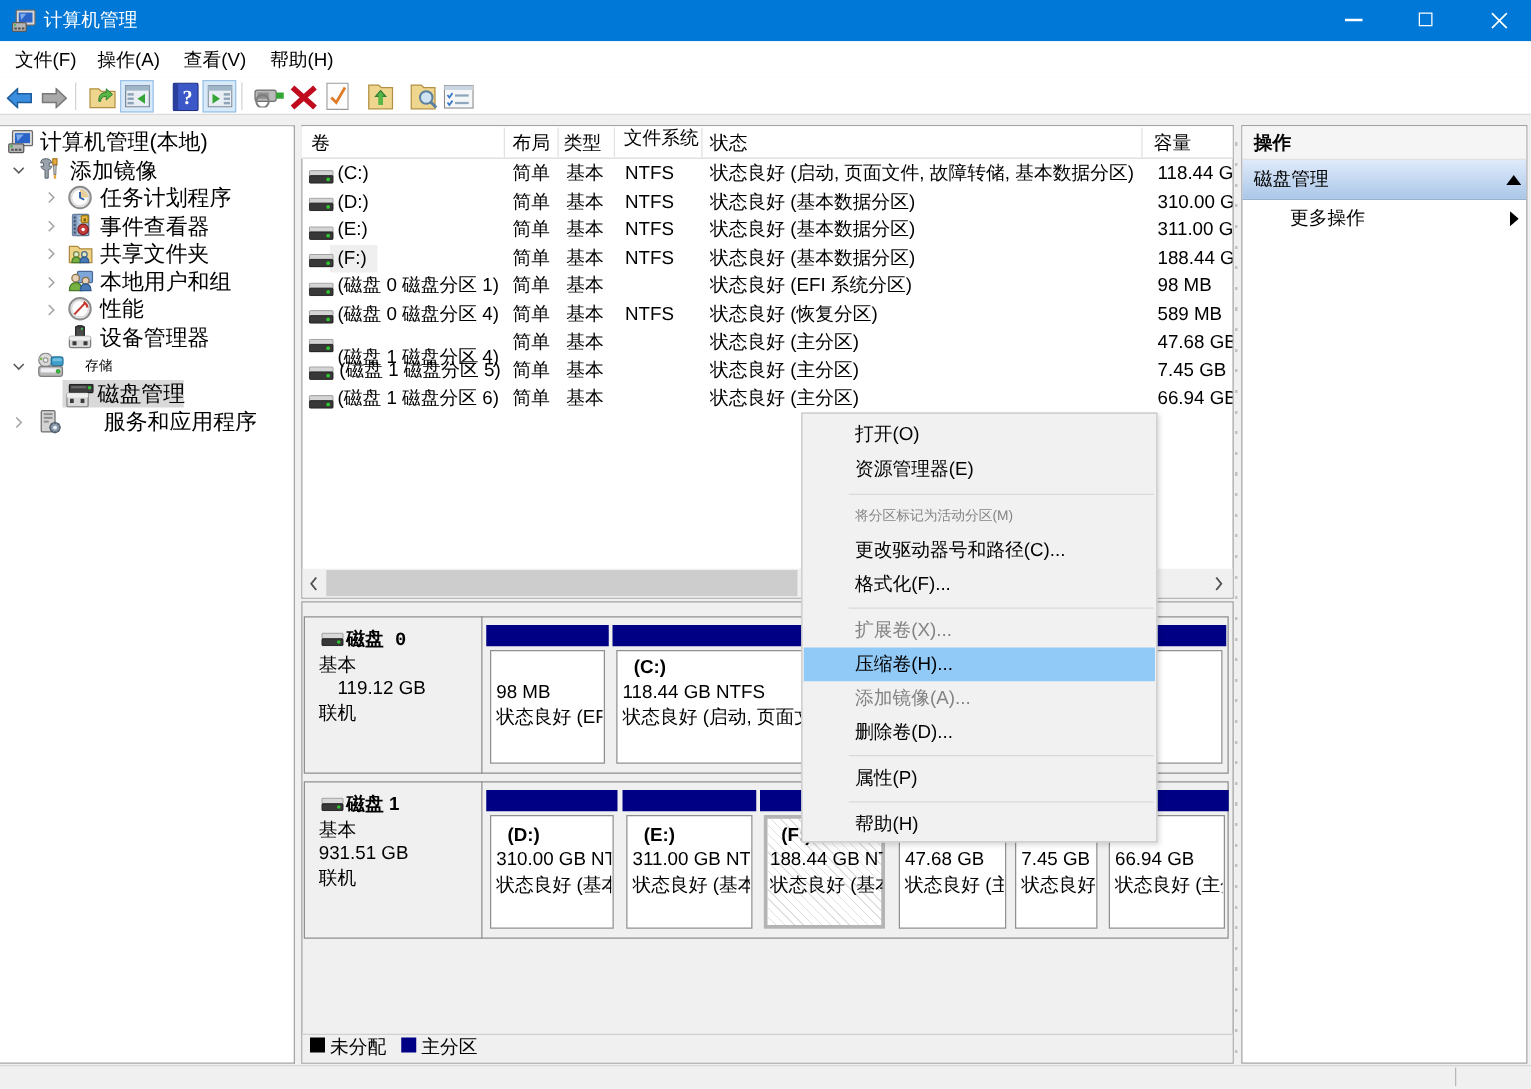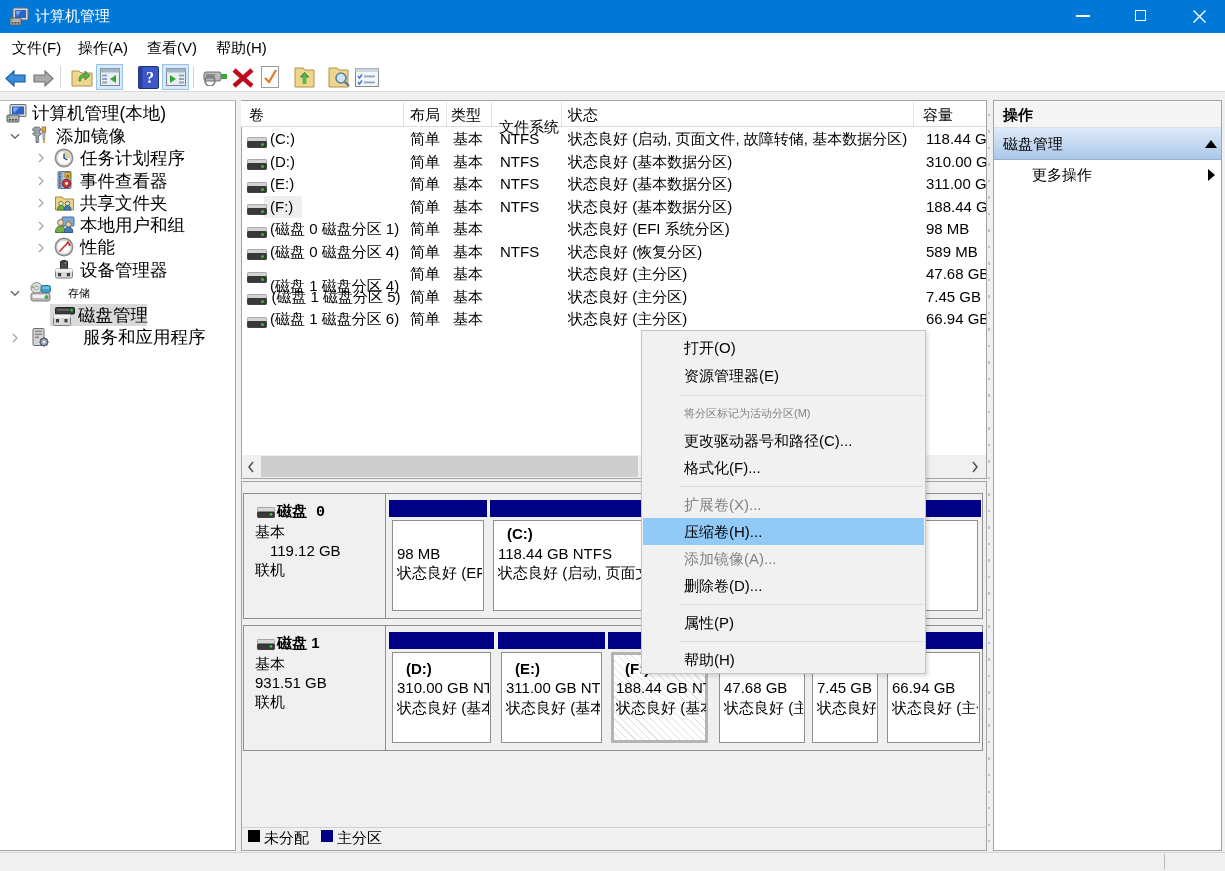--- a/index.html
+++ b/index.html
@@ -242,21 +242,21 @@
  <circle cx="14" cy="15" r="4" fill="#8f9fae" stroke="#53606e"></circle>
  <circle cx="14" cy="15" r="1.5" fill="#e8eef4"></circle>
  <path d="M14 10.4 L14 12 M14 18 L14 19.6 M9.4 15 L11 15 M17 15 L18.6 15 M10.8 11.8 L11.9 12.9 M16.1 17.1 L17.2 18.2 M17.2 11.8 L16.1 12.9 M11.9 17.1 L10.8 18.2" stroke="#53606e" stroke-width="1.2"></path>
       </svg></div>
 <div class="abs" style="left:55px;top:326px;font-size:17.5px;line-height:22px;margin-left:28px;">服务和应用程序</div>
 <div class="abs" style="left:241px;top:100px;width:746px;height:379px;background:#fff;border:1px solid #a3a3a3;"></div>
 <div class="abs" style="left:241px;top:101px;width:745px;height:26px;background:#fff;border-bottom:1px solid #dcdcdc;"></div>
 <div class="abs" style="left:249px;top:104px;font-size:15px;line-height:22px;">卷</div>
 <div class="abs" style="left:410px;top:104px;font-size:15px;line-height:22px;">布局</div>
 <div class="abs" style="left:451px;top:104px;font-size:15px;line-height:22px;">类型</div>
-<div class="abs" style="left:499px;top:116px;font-size:15px;line-height:22px;">文件系统</div>
+<div class="abs" style="left:499px;top:100px;font-size:15px;line-height:22px;">文件系统</div>
 <div class="abs" style="left:568px;top:104px;font-size:15px;line-height:22px;">状态</div>
 <div class="abs" style="left:923px;top:104px;font-size:15px;line-height:22px;">容量</div>
 <div class="abs" style="left:403px;top:102px;width:1px;height:24px;background:#e2e2e2;"></div>
 <div class="abs" style="left:446px;top:102px;width:1px;height:24px;background:#e2e2e2;"></div>
 <div class="abs" style="left:491px;top:102px;width:1px;height:24px;background:#e2e2e2;"></div>
 <div class="abs" style="left:561px;top:102px;width:1px;height:24px;background:#e2e2e2;"></div>
 <div class="abs" style="left:913px;top:102px;width:1px;height:24px;background:#e2e2e2;"></div>
 <div class="abs" style="left:247px;top:133.8px"><svg width="20" height="11" viewBox="0 0 20 11">
  <rect x="0.5" y="0.5" width="19" height="4.5" rx="0.8" fill="#d4d4d4" stroke="#909090" stroke-width="0.7"></rect>
  <rect x="0.5" y="4.5" width="19" height="6" rx="0.8" fill="#383838" stroke="#1a1a1a" stroke-width="0.7"></rect>

